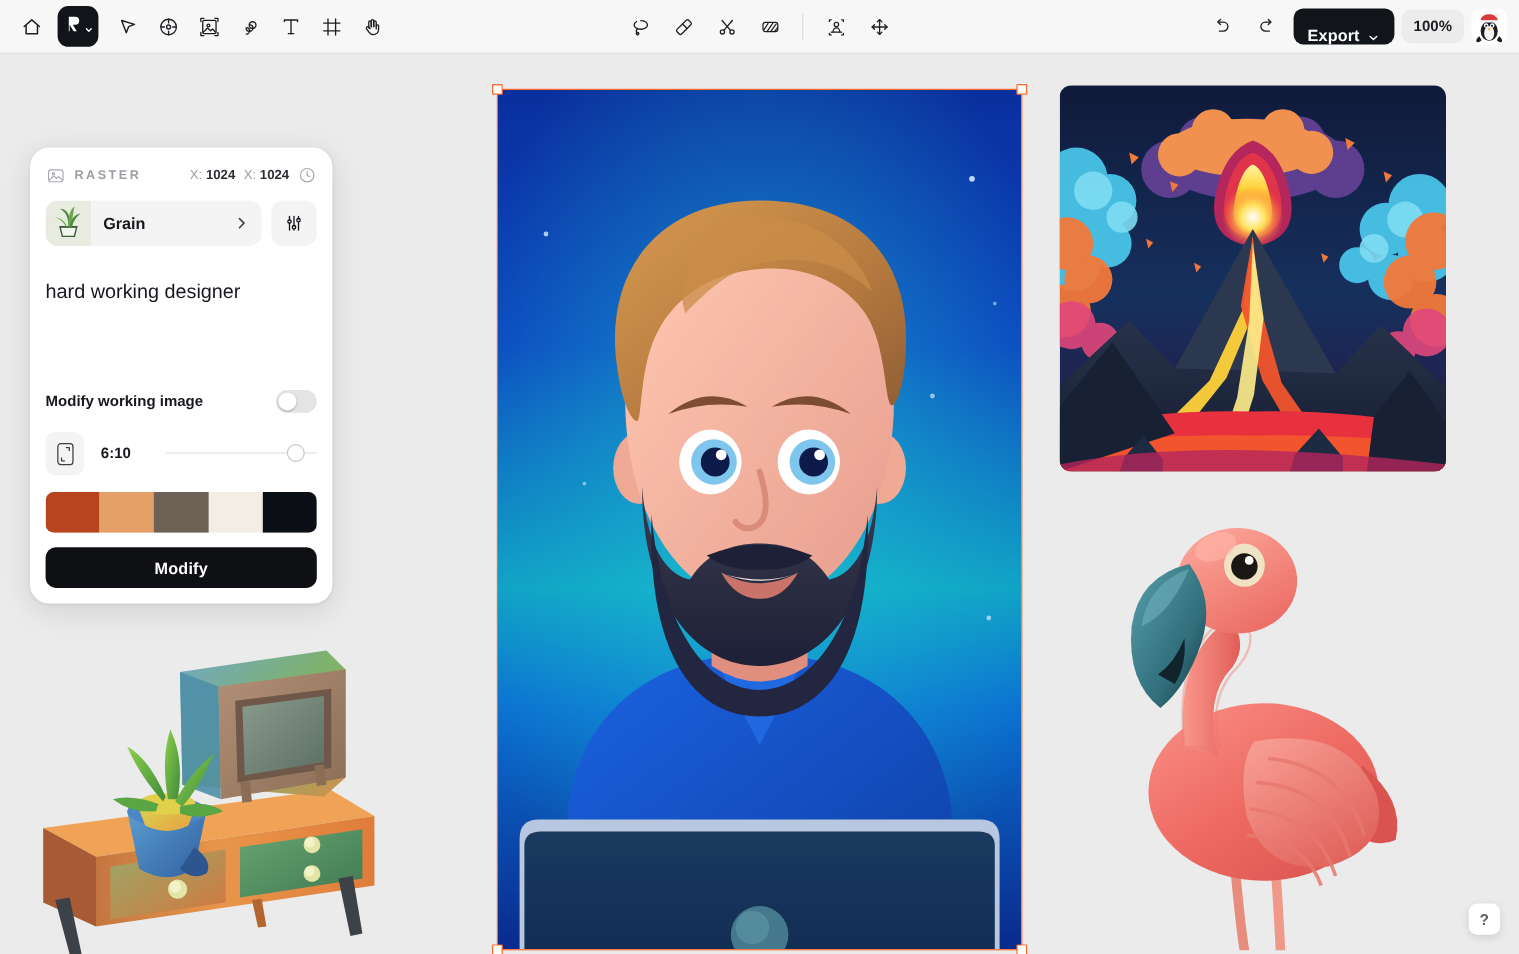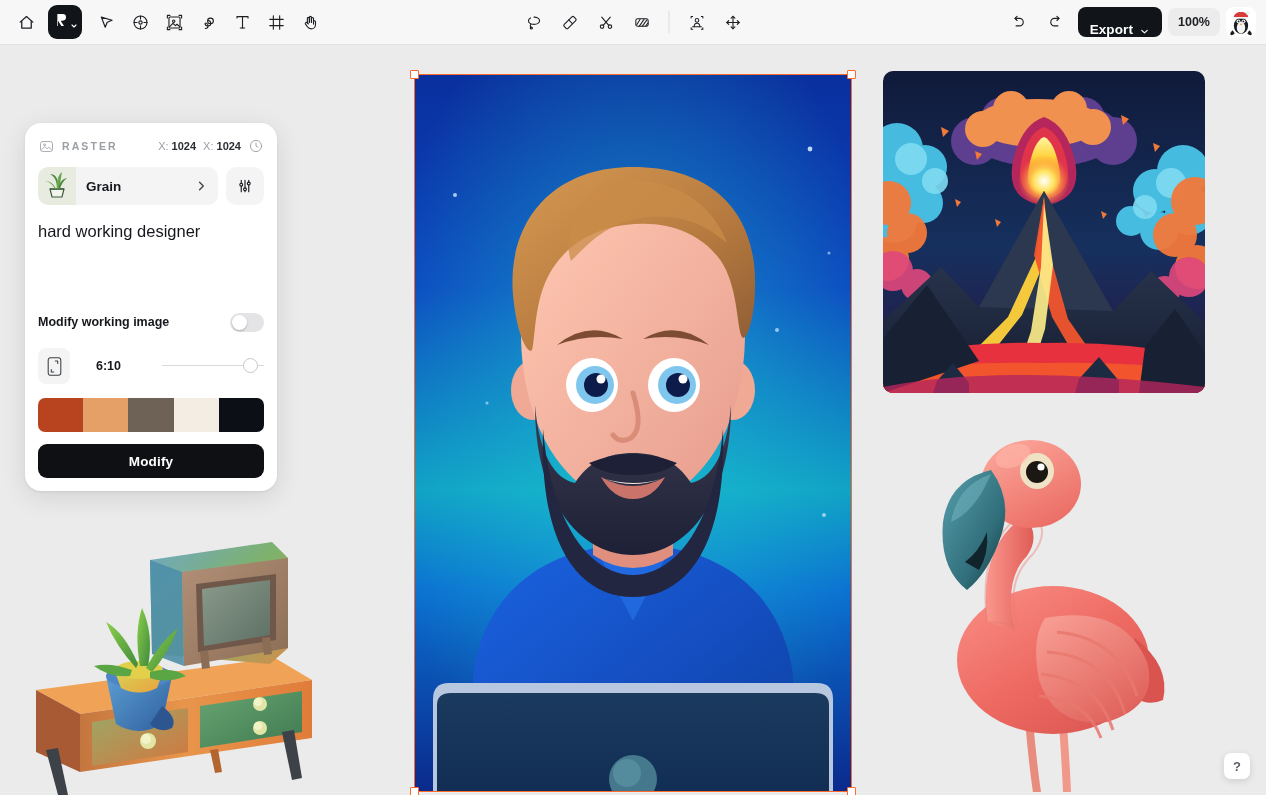--- a/index.html
+++ b/index.html
@@ -118,35 +118,35 @@
   .style-thumb{ width:38px;height:38px;border-radius:10px 0 0 10px; overflow:hidden; flex:none;}
   .style-name{ font-size:13.5px; font-weight:700; flex:1; color:#16181d;}
   .style-chev{ color:#44474c; display:flex;}
   .style-opts{
     width:38px;height:38px;background:#f4f4f4;border-radius:10px;
     display:flex;align-items:center;justify-content:center;cursor:pointer;flex:none;
     color:#16181d;
   }
 
   .prompt{
-    margin-top:15px; font-size:16.5px; color:#16181d; line-height:1.35;
+    margin-top:27px; font-size:16.5px; color:#16181d; line-height:1.35;
     min-height:86px; cursor:text; outline:none;
   }
 
   .mod-row{ display:flex; align-items:center; height:28px; margin-top:2px;}
   .mod-lbl{ font-size:12.5px; font-weight:700; flex:1; color:#16181d;}
   .toggle{
     width:34px;height:19px;background:#e4e4e6;border-radius:10px;position:relative;cursor:pointer;
   }
   .toggle .knob{
     position:absolute;left:2px;top:2px;width:15px;height:15px;border-radius:50%;
     background:#fff; box-shadow:0 1px 2px rgba(0,0,0,.25);
   }
 
-  .ratio-row{ display:flex; align-items:center; gap:26px; margin-top:12px; height:36px;}
+  .ratio-row{ display:flex; align-items:center; gap:14px; margin-top:12px; height:36px;}
   .ratio-ic{
     width:32px;height:36px;border-radius:8px;background:#f4f4f4;
     display:flex;align-items:center;justify-content:center;cursor:pointer;flex:none;
   }
   .ratio-val{ font-size:12.5px;font-weight:700;color:#16181d;width:40px;}
   .slider{ flex:1; height:20px; position:relative; cursor:pointer; }
   .slider .track{
     position:absolute;left:0;right:0;top:9px;height:1.4px;background:#d9d9dc;border-radius:1px;
   }
   .slider .thumb{

